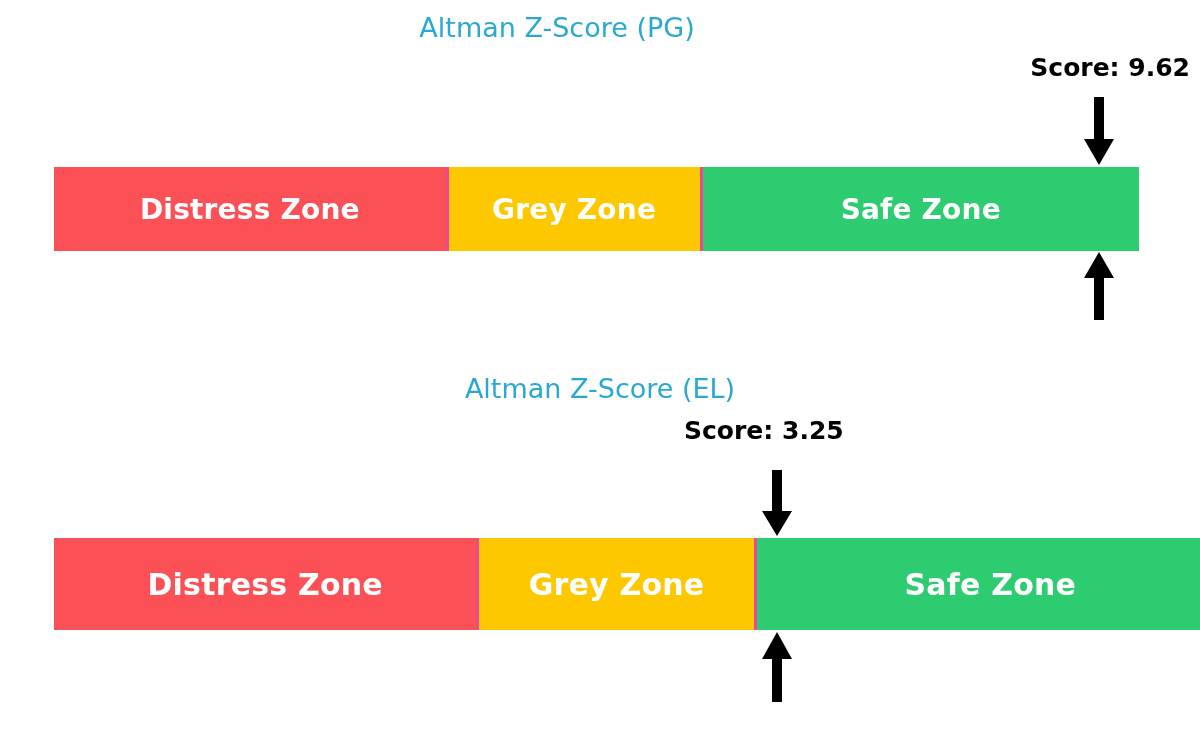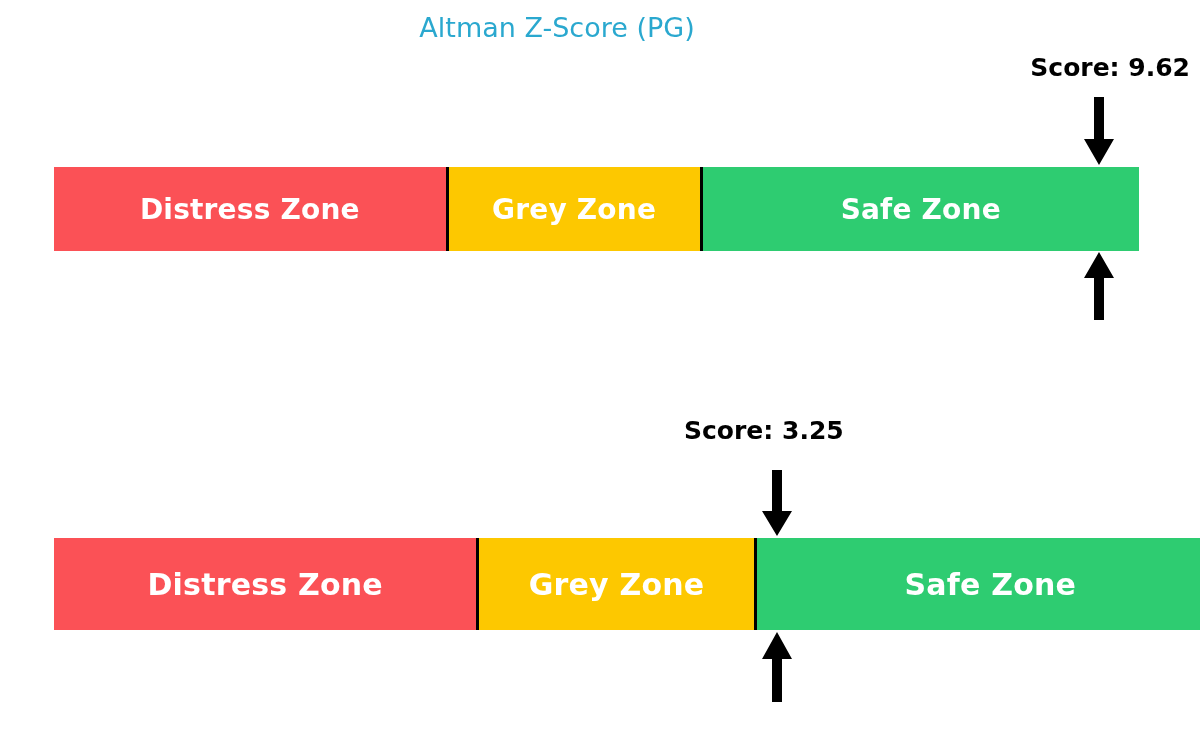--- a/index.html
+++ b/index.html
@@ -91,21 +91,21 @@
     font-weight: 700;
     color: #ffffff;
     font-size: 28px;
     white-space: nowrap;
     letter-spacing: 0.2px;
   }
   #gauge-el .zone-label {
     font-size: 30px;
   }
   .zone.sep {
-    border-left: 3px solid #000000;
+    border-left: 3px solid #ec4899;
     justify-content: center;
   }
 
   
   .arrow {
     position: absolute;
     width: 32px;
   }
   .arrow svg { display: block; }
 
@@ -140,20 +140,21 @@
       <span class="zone-label">Safe Zone</span>
     </div>
   </div>
 
   <div class="arrow" id="arrow-pg-up">
     <svg viewBox="0 0 32 68" width="32" height="68" aria-hidden="true">
       <polygon points="16,0 31,26 21,26 21,68 11,68 11,26 1,26" fill="#000000"></polygon>
     </svg>
   </div>
 
+  <div class="chart-title" id="title-el">Altman Z-Score (EL)</div>
 
   <div class="score-label" id="score-el">Score: 3.25</div>
 
   <div class="arrow" id="arrow-el-down">
     <svg viewBox="0 0 32 68" width="32" height="68" aria-hidden="true">
       <polygon points="11,0 21,0 21,41 31,41 16,66 1,41 11,41" fill="#000000"></polygon>
     </svg>
   </div>
 
   <div class="gauge" id="gauge-el">

